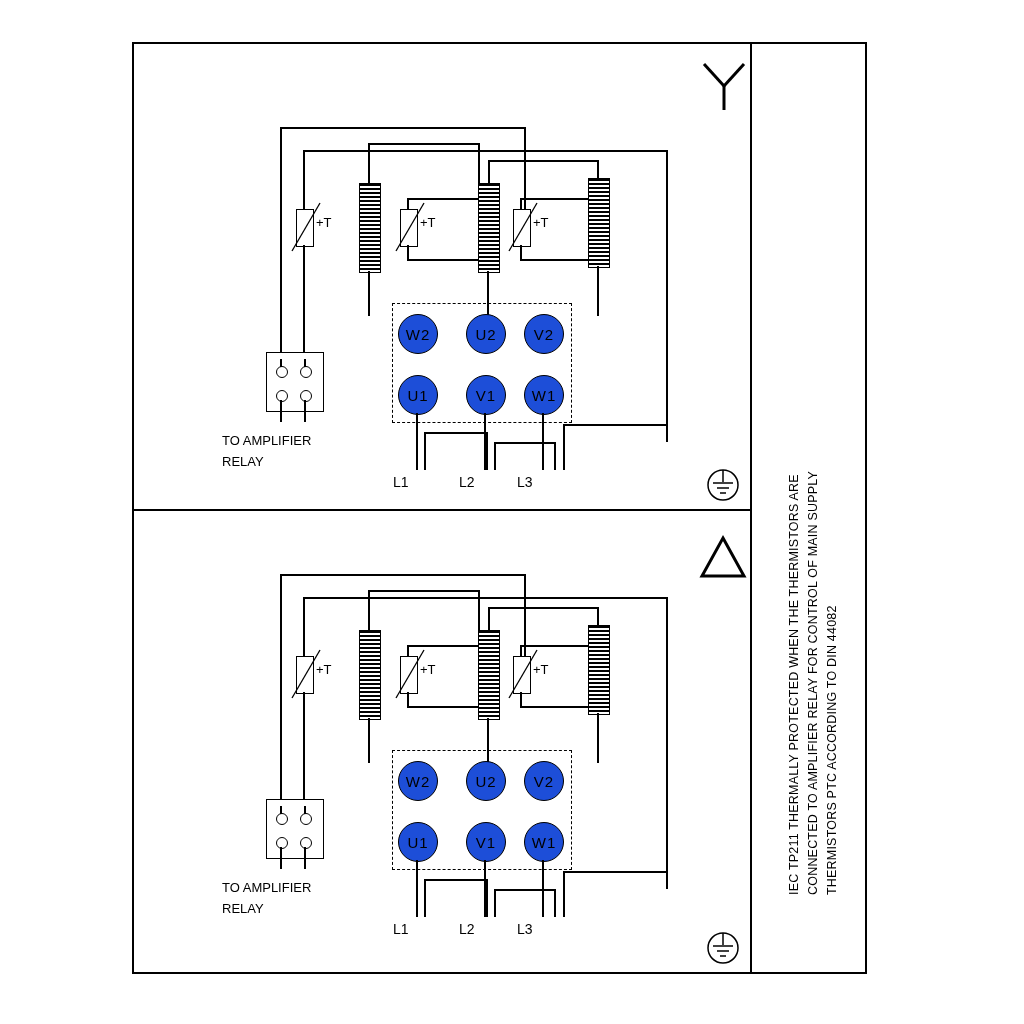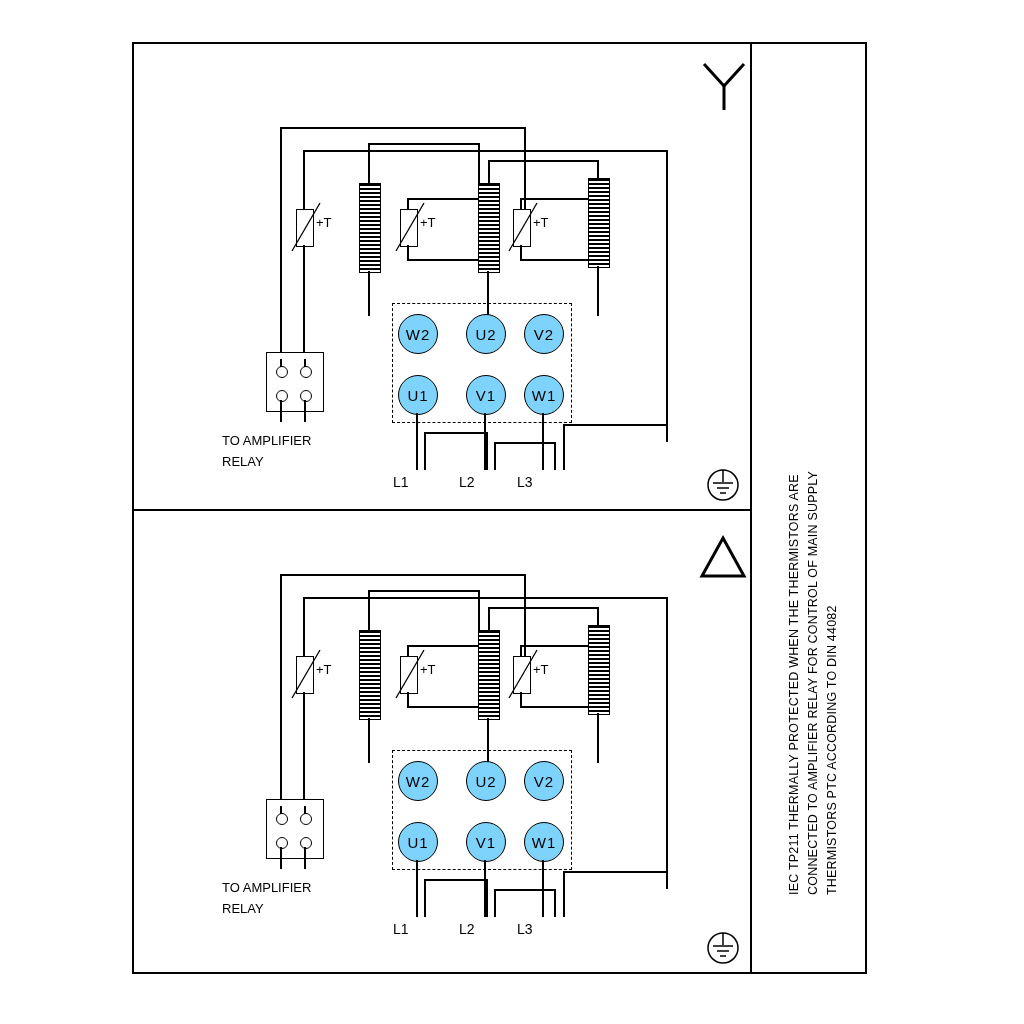--- a/index.html
+++ b/index.html
@@ -5,21 +5,21 @@
   html,body{margin:0;padding:0;background:#ffffff;}
   body{width:1024px;height:1024px;font-family:"Liberation Sans",sans-serif;color:#000;}
   #sheet{position:relative;width:1024px;height:1024px;}
   .frame{position:absolute;border:2px solid #000;box-sizing:border-box;}
   .vline{position:absolute;background:#000;}
   .hline{position:absolute;background:#000;}
   .wire{position:absolute;background:#000;}
   .lbl{position:absolute;font-size:13px;line-height:15px;white-space:pre;}
   .term{position:absolute;border:1.5px solid #000;border-radius:50%;
         width:38px;height:38px;display:flex;align-items:center;justify-content:center;
-        font-size:15px;background:#7dd3fc;letter-spacing:1px;}
+        font-size:15px;background:#1d4ed8;letter-spacing:1px;}
   .dashbox{position:absolute;border:1px dashed #000;box-sizing:border-box;}
   .coil{position:absolute;border:1px solid #000;background:
         repeating-linear-gradient(to bottom,#000 0 2px,#fff 2px 4px);}
   .ptc{position:absolute;border:1px solid #000;background:#fff;}
   .plug{position:absolute;border:1.5px solid #000;background:#fff;}
   .pin{position:absolute;border:1.2px solid #000;border-radius:50%;width:10px;height:10px;background:#fff;}
   .sidetext{position:absolute;font-size:12.5px;white-space:nowrap;
             transform-origin:0 0;transform:rotate(-90deg);letter-spacing:.2px;}
   svg{display:block;overflow:visible;}
 </style>

